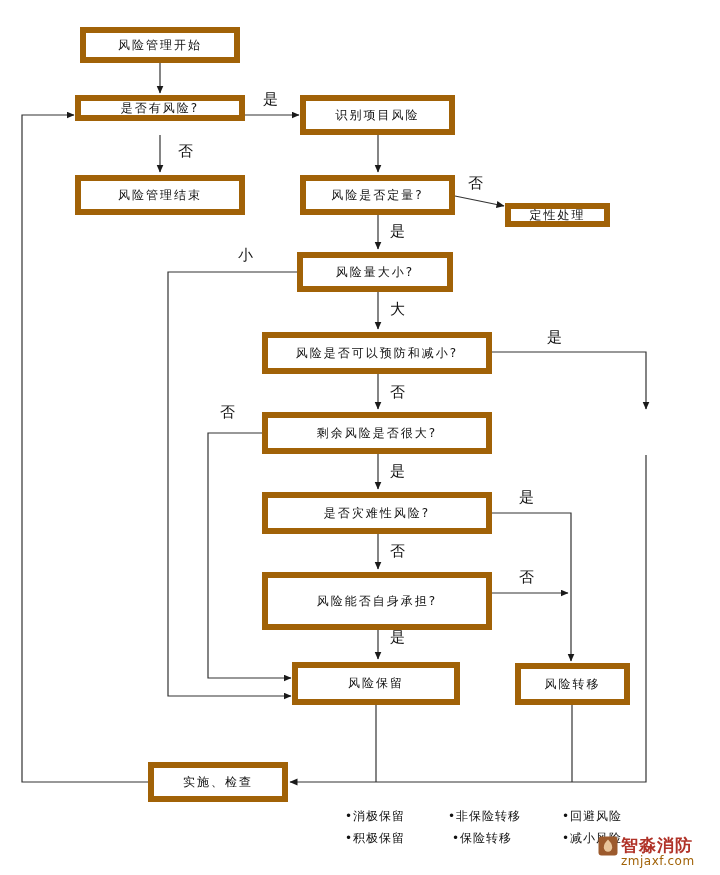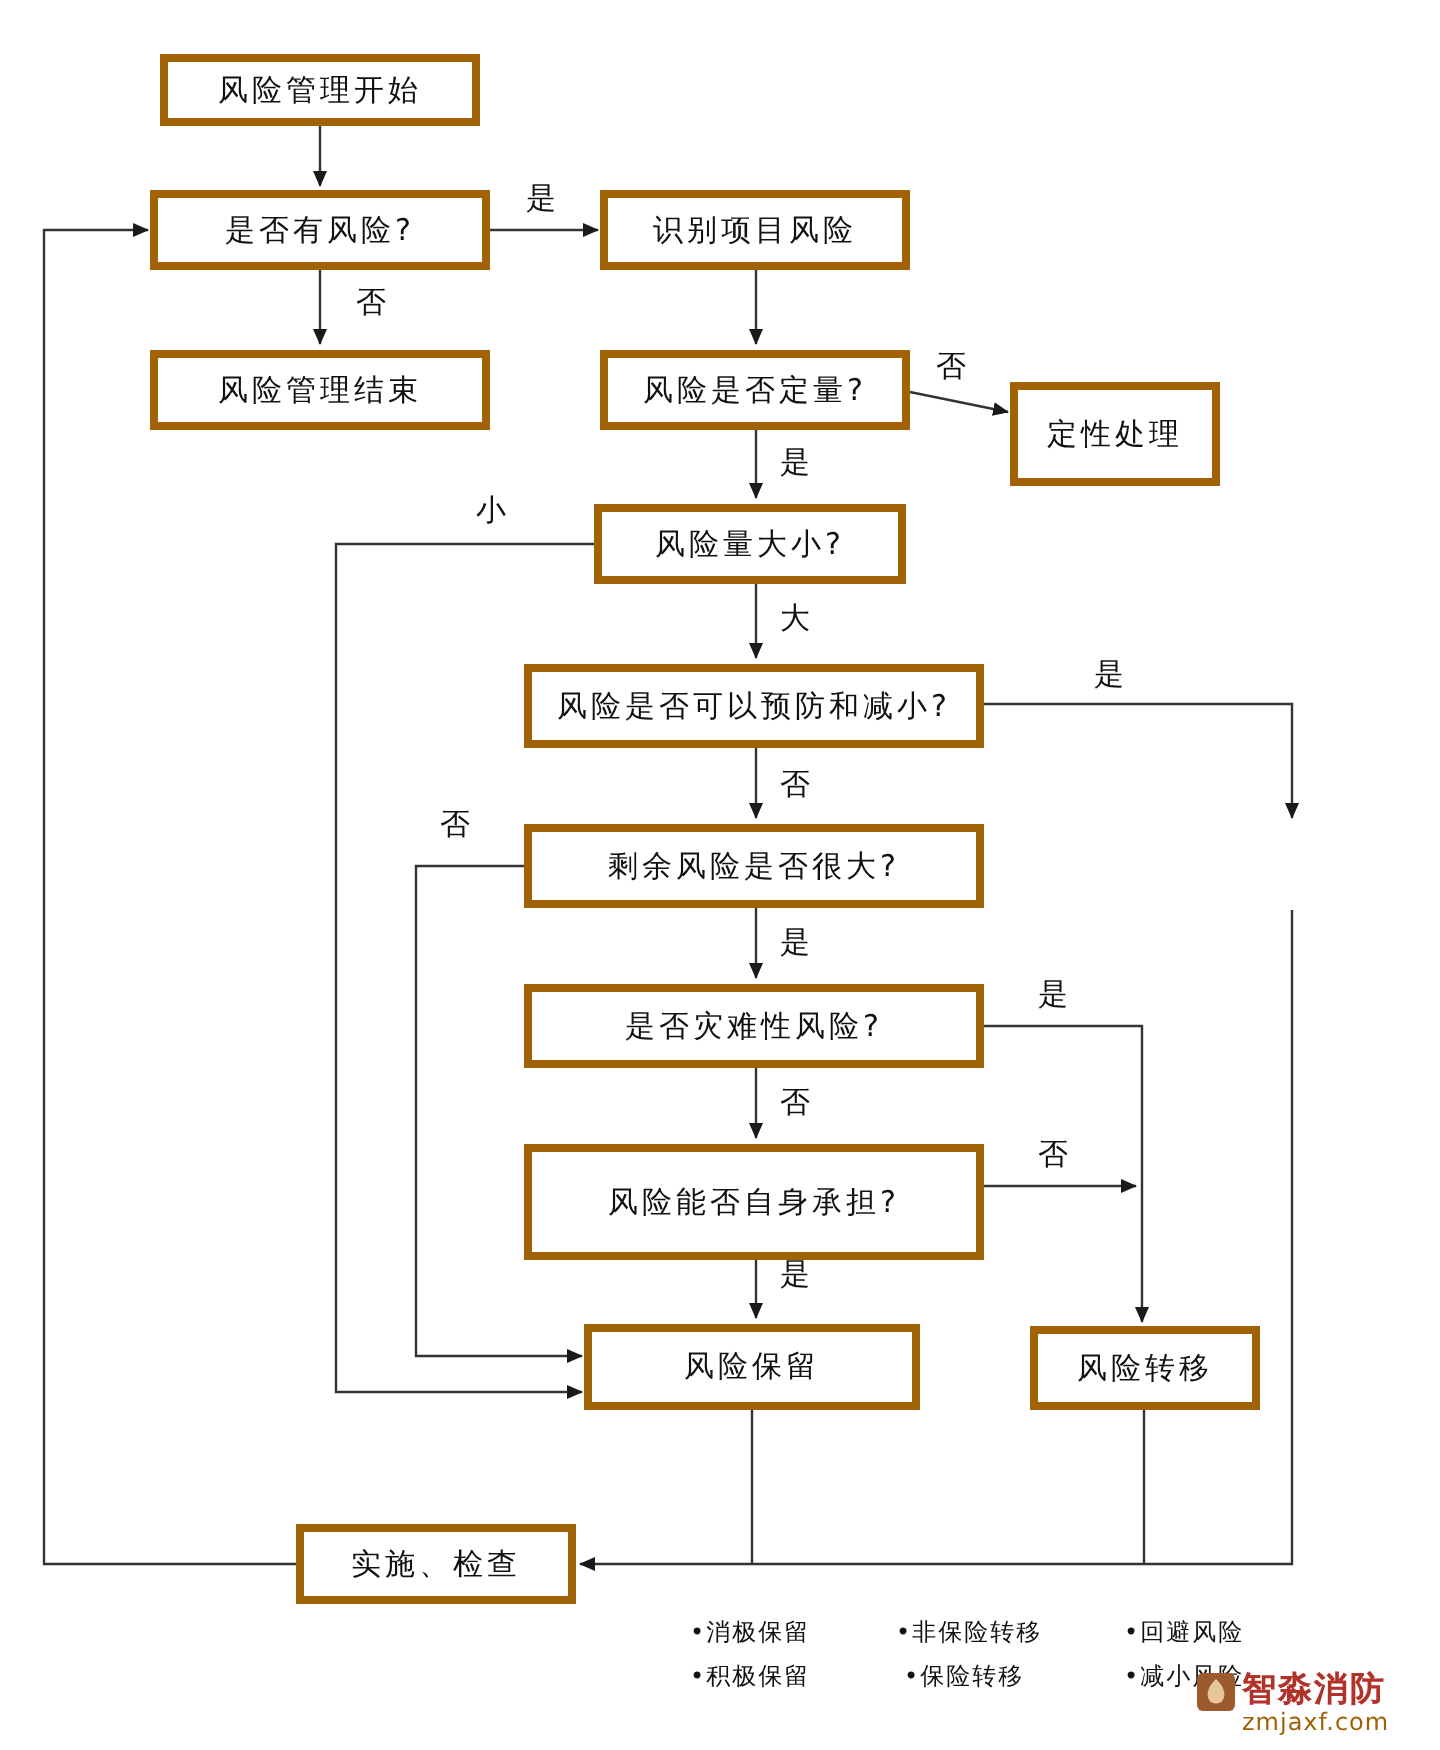--- a/index.html
+++ b/index.html
@@ -2,23 +2,23 @@
 <html><head>
 <meta charset="utf-8">
 <style>
   * { margin:0; padding:0; box-sizing:border-box; }
   html,body { background:#ffffff; }
   body { font-family:"DejaVu Sans","Liberation Sans",sans-serif; color:#111; }
   .canvas { position:relative; width:720px; height:875px; background:#ffffff; overflow:hidden; }
   svg.wires { position:absolute; left:0; top:0; z-index:1; }
   .node {
     position:absolute; z-index:2;
-    border:4px solid #a16207; background:#ffffff;
+    border:6px solid #a16207; background:#ffffff;
     display:flex; align-items:center; justify-content:center;
-    font-size:15px; letter-spacing:2px; color:#111; text-align:center;
+    font-size:12px; letter-spacing:2px; color:#111; text-align:center;
     white-space:nowrap;
   }
   .elabel {
     position:absolute; z-index:3;
     font-size:15px; color:#111; line-height:1;
   }
   .legend-item {
     position:absolute; z-index:2;
     font-size:12px; letter-spacing:1px; color:#111; white-space:nowrap;
   }
@@ -59,25 +59,25 @@
       <path d="M492,593 H568" marker-end="url(#arr)"></path>
       <path d="M378,614 V659" marker-end="url(#arr)"></path>
       <path d="M646,455 V782 H290" marker-end="url(#arr)"></path>
       <path d="M376,705 V782"></path>
       <path d="M572,705 V782"></path>
       <path d="M148,782 H22 V115 H74" marker-end="url(#arr)"></path>
     </g>
   </svg>
 
   <div class="node" style="left:80px;top:27px;width:160px;height:36px">风险管理开始</div>
-  <div class="node" style="left:75px;top:95px;width:170px;height:40px">是否有风险?</div>
+  <div class="node" style="left:75px;top:95px;width:170px;height:26px">是否有风险?</div>
   <div class="node" style="left:300px;top:95px;width:155px;height:40px">识别项目风险</div>
   <div class="node" style="left:75px;top:175px;width:170px;height:40px">风险管理结束</div>
   <div class="node" style="left:300px;top:175px;width:155px;height:40px">风险是否定量?</div>
-  <div class="node" style="left:505px;top:191px;width:105px;height:52px">定性处理</div>
+  <div class="node" style="left:505px;top:203px;width:105px;height:24px">定性处理</div>
   <div class="node" style="left:297px;top:252px;width:156px;height:40px">风险量大小?</div>
   <div class="node" style="left:262px;top:332px;width:230px;height:42px">风险是否可以预防和减小?</div>
   <div class="node" style="left:262px;top:412px;width:230px;height:42px">剩余风险是否很大?</div>
   <div class="node" style="left:262px;top:492px;width:230px;height:42px">是否灾难性风险?</div>
   <div class="node" style="left:262px;top:572px;width:230px;height:58px">风险能否自身承担?</div>
   <div class="node" style="left:292px;top:662px;width:168px;height:43px">风险保留</div>
   <div class="node" style="left:515px;top:663px;width:115px;height:42px">风险转移</div>
   <div class="node" style="left:148px;top:762px;width:140px;height:40px">实施、检查</div>
 
   <span class="elabel" style="left:263px;top:92px">是</span>

